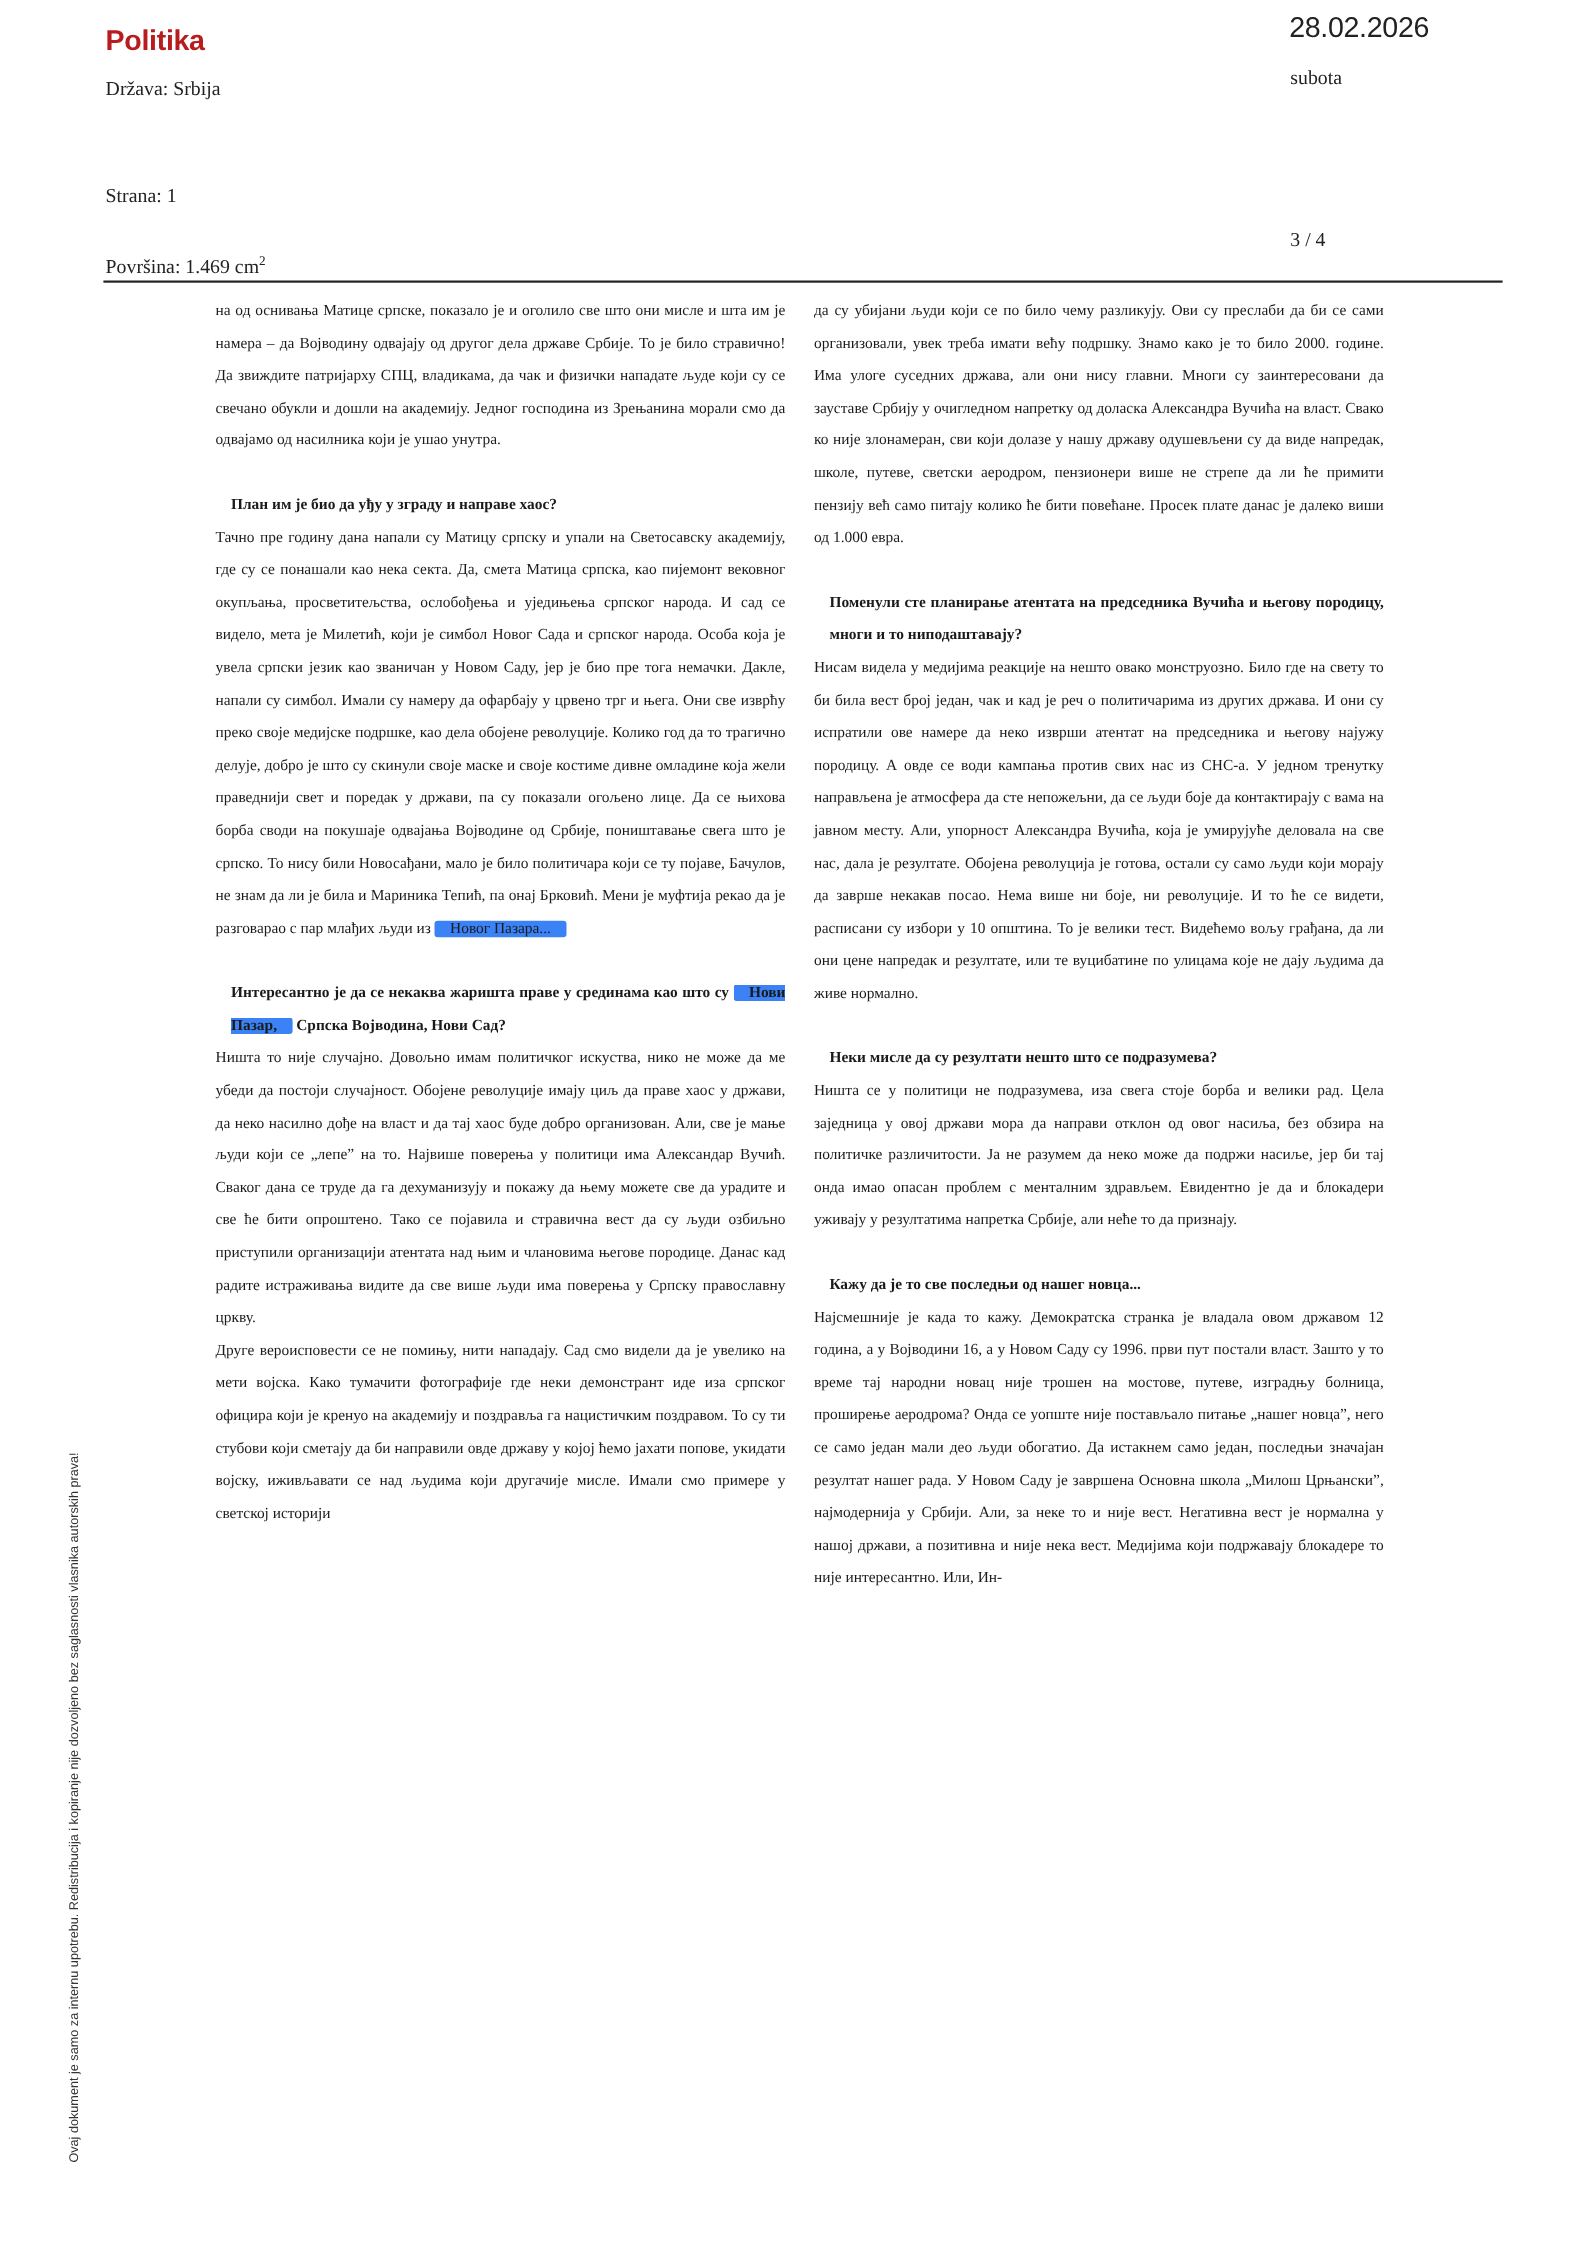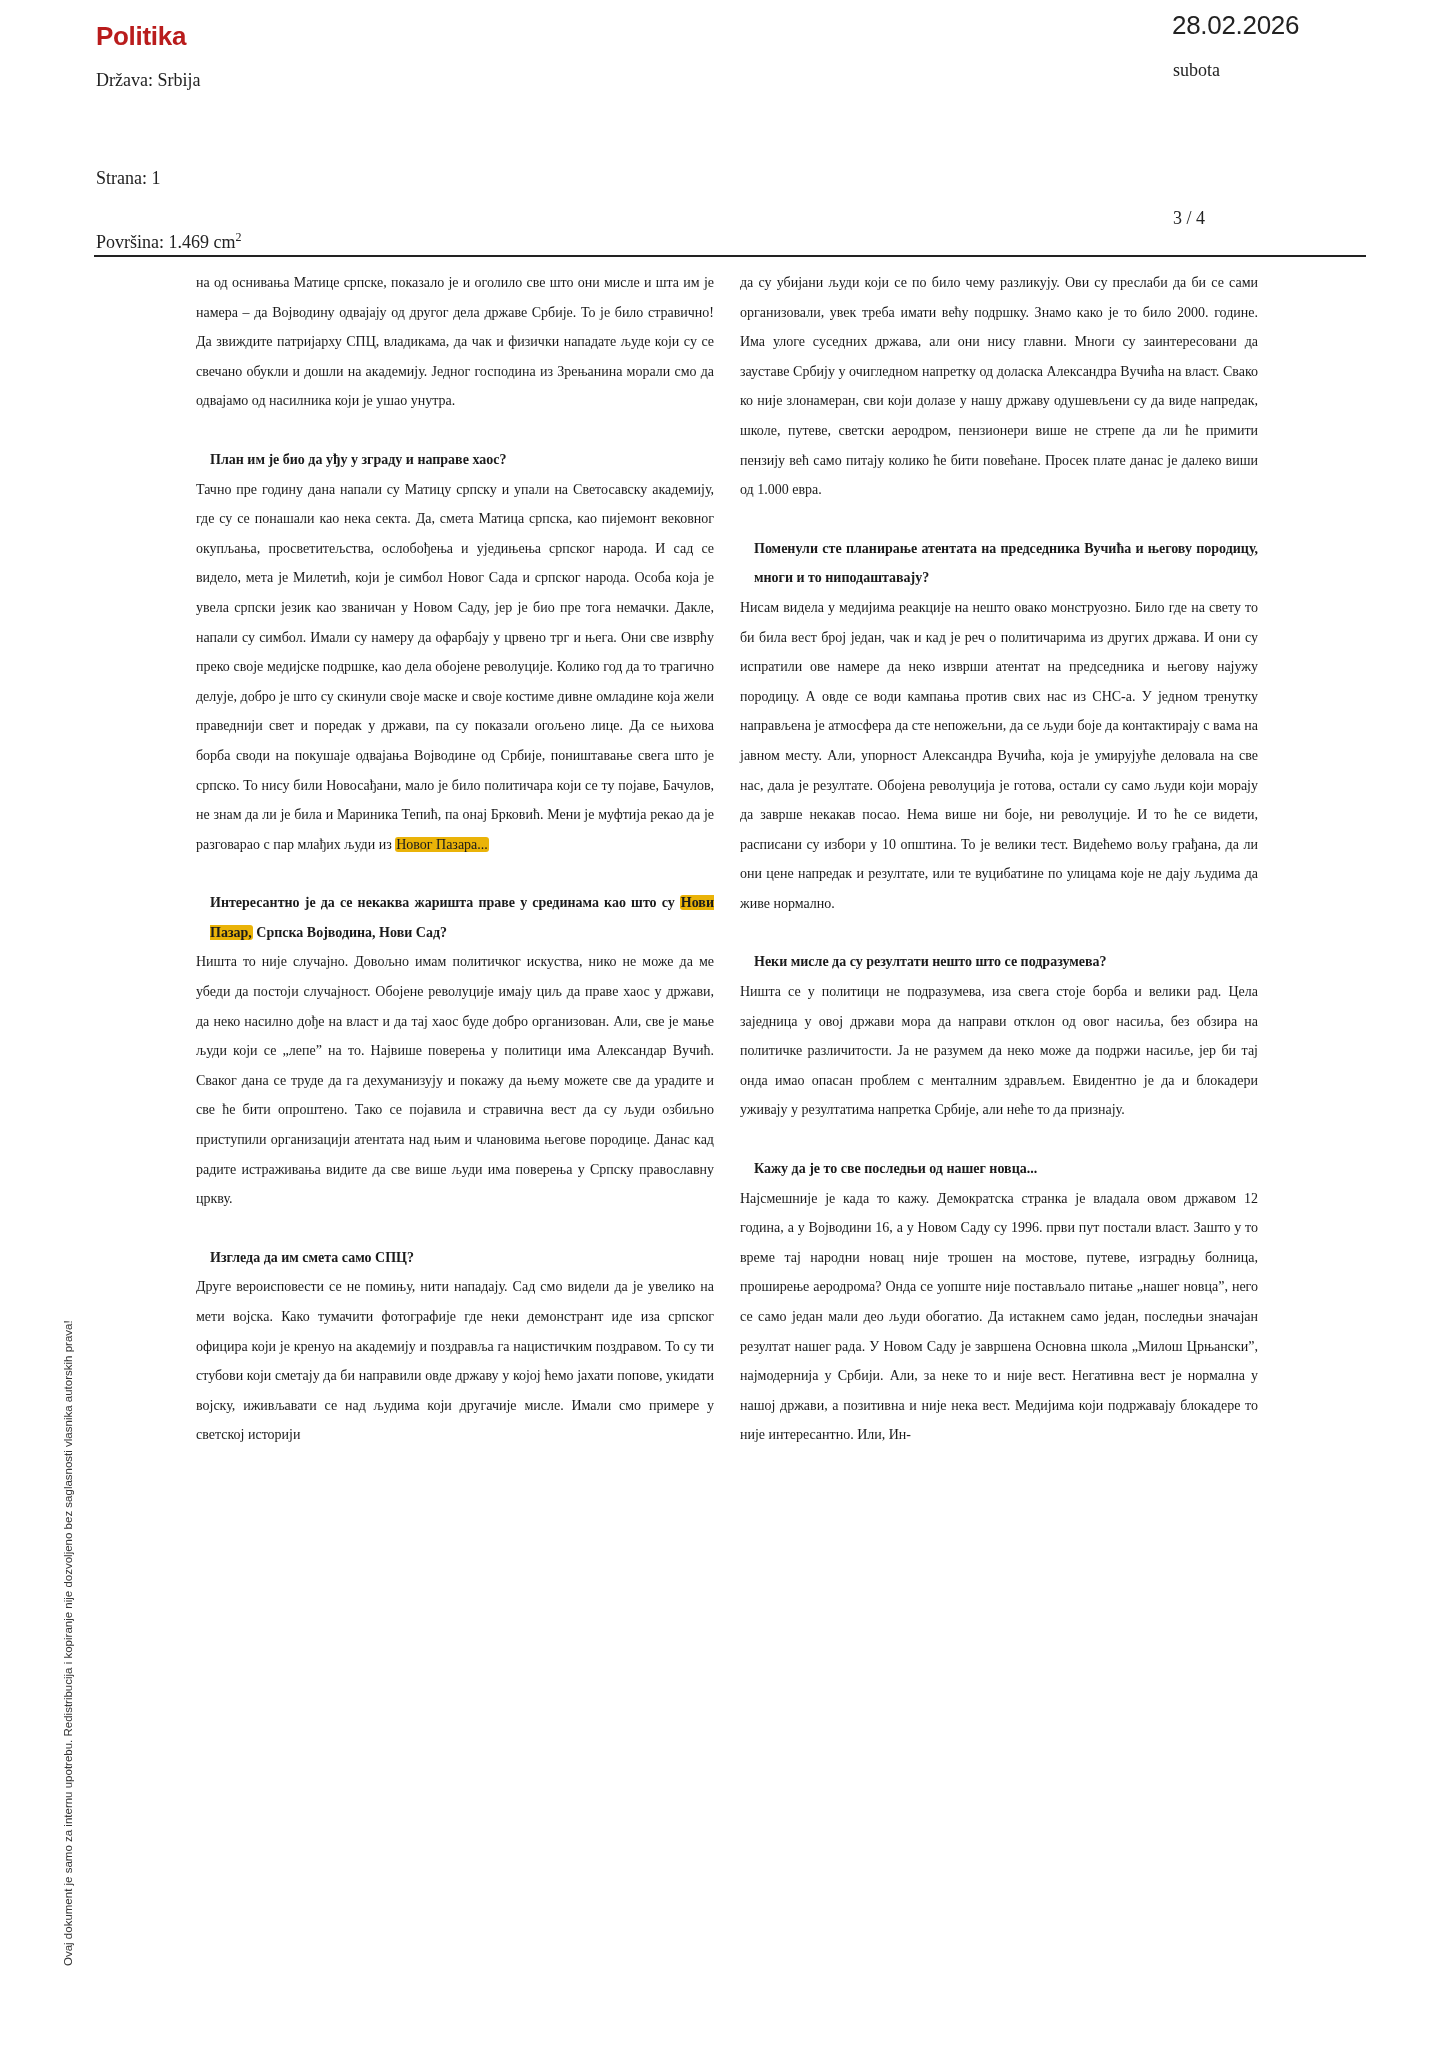--- a/index.html
+++ b/index.html
@@ -16,21 +16,21 @@
   .rule { position: absolute; left: 94px; top: 255px; width: 1272px; height: 2px; background: #222; }
 
   .col { position: absolute; top: 268px; width: 518px;
          font-family: "Liberation Serif", serif; font-size: 14px; line-height: 29.6px;
          color: #1a1a1a; text-align: justify; }
   .col.left { left: 196px; }
   .col.right { left: 740px; }
   .col p { margin: 0; }
   .col .q { font-weight: bold; padding-left: 14px; margin-top: 29px; }
   .col .q + p { margin-top: 0; }
-  .hl { background: #eab308; border-radius: 3px; padding: 0 1px; font-family: Liberation Serif, serif; }
+  .hl { background: #3b82f6; border-radius: 3px; padding: 0 14px; font-family: Liberation Serif, serif; }
 
   .side-note { position: absolute; left: 62px; top: 1966px; transform-origin: 0 0; transform: rotate(-90deg);
                font-family: "Liberation Sans", sans-serif; font-size: 11.5px; color: #333; white-space: nowrap; }
 </style>
 </head>
 <body>
 
 <div class="hdr-left">
   <div class="pub-title">Politika</div>
 </div>
@@ -45,21 +45,20 @@
 <div class="meta" style="left:1173px; top:208px;">3 / 4</div>
 
 <div class="rule"></div>
 
 <div class="col left">
   <p>на од оснивања Матице српске, показало је и оголило све што они мисле и шта им је намера – да Војводину одвајају од другог дела државе Србије. То је било стравично! Да звиждите патријарху СПЦ, владикама, да чак и физички нападате људе који су се свечано обукли и дошли на академију. Једног господина из Зрењанина морали смо да одвајамо од насилника који је ушао унутра.</p>
   <p class="q">План им је био да уђу у зграду и направе хаос?</p>
   <p><span>Тачно пре годину дана напали су Матицу српску и упали на Светосавску академију, где су се понашали као нека секта. Да, смета Матица српска, као пијемонт вековног окупљања, просветитељства, ослобођења и уједињења српског народа. И сад се видело, мета је Милетић, који је симбол Новог Сада и српског народа. Особа која је увела српски језик као званичан у Новом Саду, јер је био пре тога немачки. Дакле, напали су симбол. Имали су намеру да офарбају у црвено трг и њега. Они све изврћу преко своје медијске подршке, као дела обојене револуције. Колико год да то трагично делује, добро је што су скинули своје маске и своје костиме дивне омладине која жели праведнији свет и поредак у држави, па су показали огољено лице. Да се њихова борба своди на покушаје одвајања Војводине од Србије, поништавање свега што је српско. То нису били Новосађани, мало је било политичара који се ту појаве, Бачулов, не знам да ли је била и Мариника Тепић, па онај Брковић. Мени је муфтија рекао да је разговарао с пар млађих људи из </span><span class="hl">Новог Пазара...</span></p>
   <p class="q"><span>Интересантно је да се некаква жаришта праве у срединама као што су </span><span class="hl">Нови Пазар,</span><span> Српска Војводина, Нови Сад?</span></p>
   <p>Ништа то није случајно. Довољно имам политичког искуства, нико не може да ме убеди да постоји случајност. Обојене револуције имају циљ да праве хаос у држави, да неко насилно дође на власт и да тај хаос буде добро организован. Али, све је мање људи који се „лепе” на то. Највише поверења у политици има Александар Вучић. Сваког дана се труде да га дехуманизују и покажу да њему можете све да урадите и све ће бити опроштено. Тако се појавила и стравична вест да су људи озбиљно приступили организацији атентата над њим и члановима његове породице. Данас кад радите истраживања видите да све више људи има поверења у Српску православну цркву.</p>
-  <p class="q">Изгледа да им смета само СПЦ?</p>
   <p>Друге вероисповести се не помињу, нити нападају. Сад смо видели да је увелико на мети војска. Како тумачити фотографије где неки демонстрант иде иза српског официра који је кренуо на академију и поздравља га нацистичким поздравом. То су ти стубови који сметају да би направили овде државу у којој ћемо јахати попове, укидати војску, иживљавати се над људима који другачије мисле. Имали смо примере у светској историји</p>
 </div>
 
 <div class="col right">
   <p>да су убијани људи који се по било чему разликују. Ови су преслаби да би се сами организовали, увек треба имати већу подршку. Знамо како је то било 2000. године. Има улоге суседних држава, али они нису главни. Многи су заинтересовани да зауставе Србију у очигледном напретку од доласка Александра Вучића на власт. Свако ко није злонамеран, сви који долазе у нашу државу одушевљени су да виде напредак, школе, путеве, светски аеродром, пензионери више не стрепе да ли ће примити пензију већ само питају колико ће бити повећане. Просек плате данас је далеко виши од 1.000 евра.</p>
   <p class="q">Поменули сте планирање атентата на председника Вучића и његову породицу, многи и то ниподаштавају?</p>
   <p>Нисам видела у медијима реакције на нешто овако монструозно. Било где на свету то би била вест број један, чак и кад је реч о политичарима из других држава. И они су испратили ове намере да неко изврши атентат на председника и његову најужу породицу. А овде се води кампања против свих нас из СНС-а. У једном тренутку направљена је атмосфера да сте непожељни, да се људи боје да контактирају с вама на јавном месту. Али, упорност Александра Вучића, која је умирујуће деловала на све нас, дала је резултате. Обојена револуција је готова, остали су само људи који морају да заврше некакав посао. Нема више ни боје, ни револуције. И то ће се видети, расписани су избори у 10 општина. То је велики тест. Видећемо вољу грађана, да ли они цене напредак и резултате, или те вуцибатине по улицама које не дају људима да живе нормално.</p>
   <p class="q">Неки мисле да су резултати нешто што се подразумева?</p>
   <p>Ништа се у политици не подразумева, иза свега стоје борба и велики рад. Цела заједница у овој држави мора да направи отклон од овог насиља, без обзира на политичке различитости. Ја не разумем да неко може да подржи насиље, јер би тај онда имао опасан проблем с менталним здрављем. Евидентно је да и блокадери уживају у резултатима напретка Србије, али неће то да признају.</p>
   <p class="q">Кажу да је то све последњи од нашег новца...</p>

